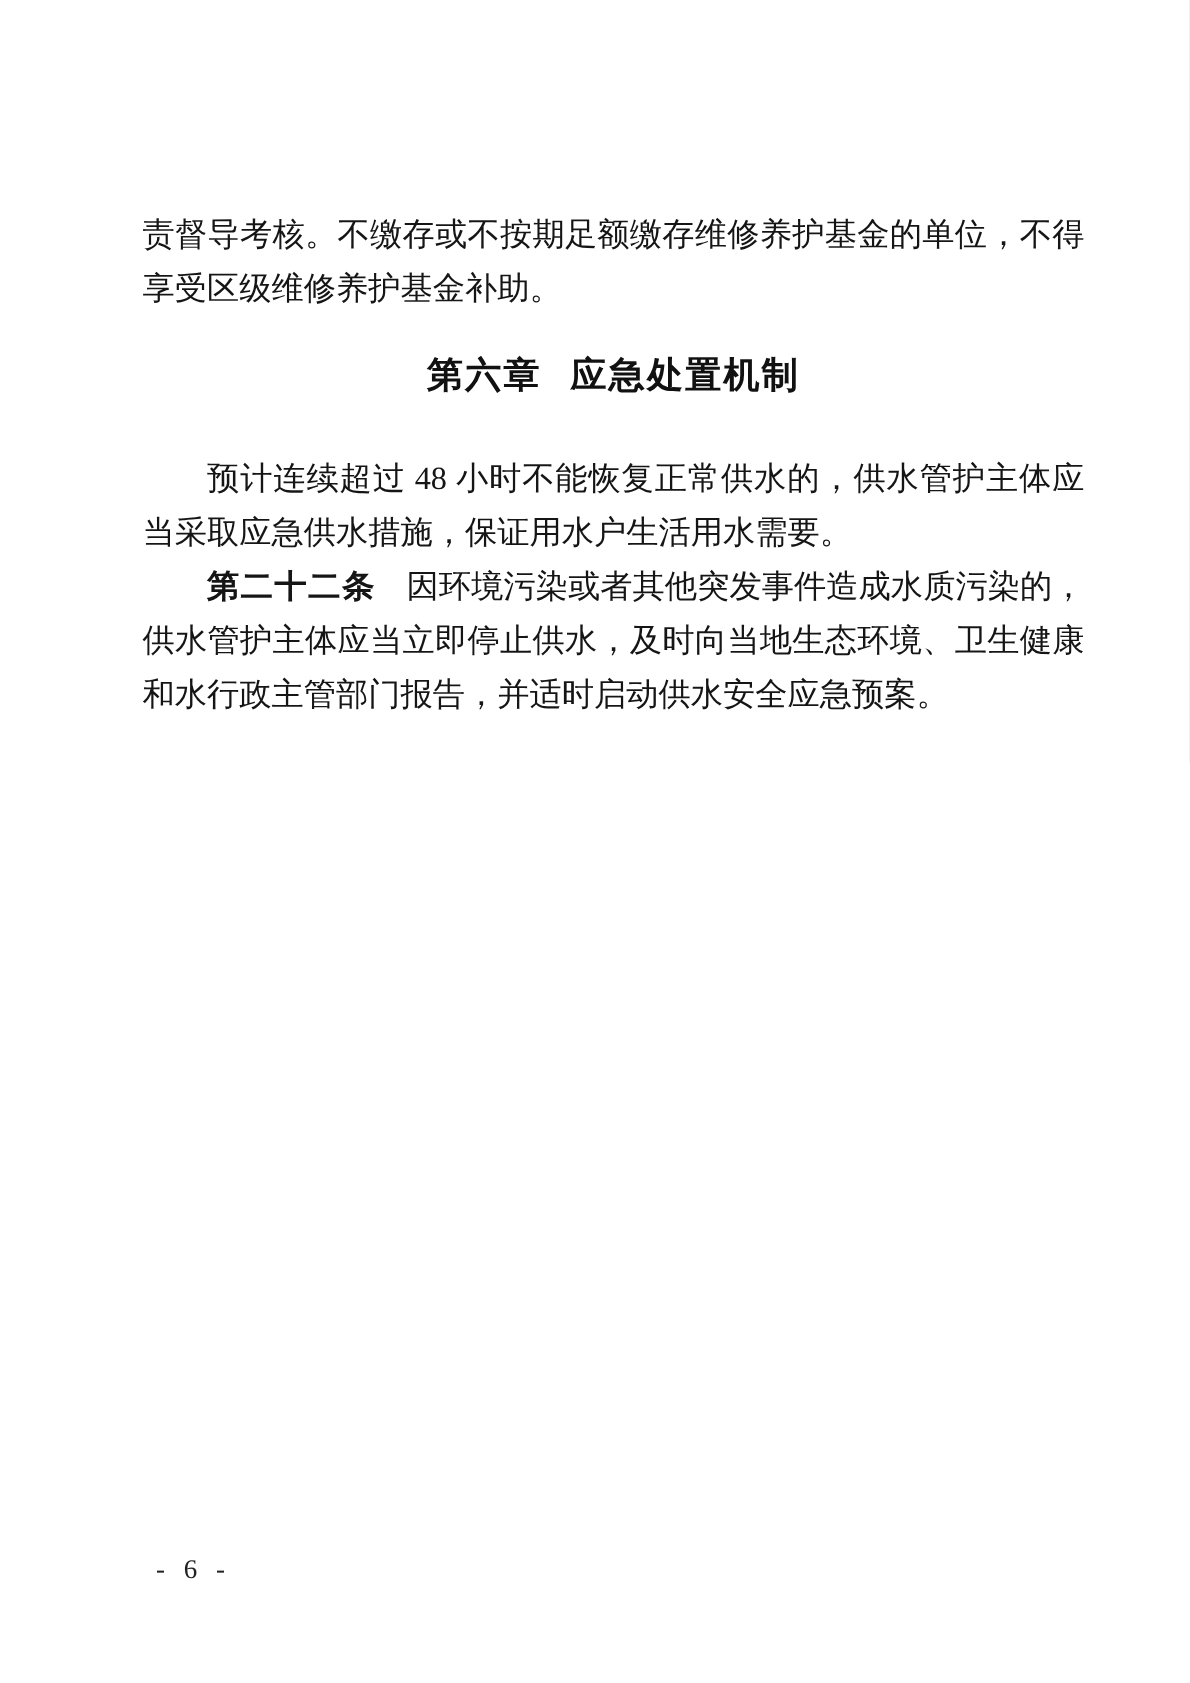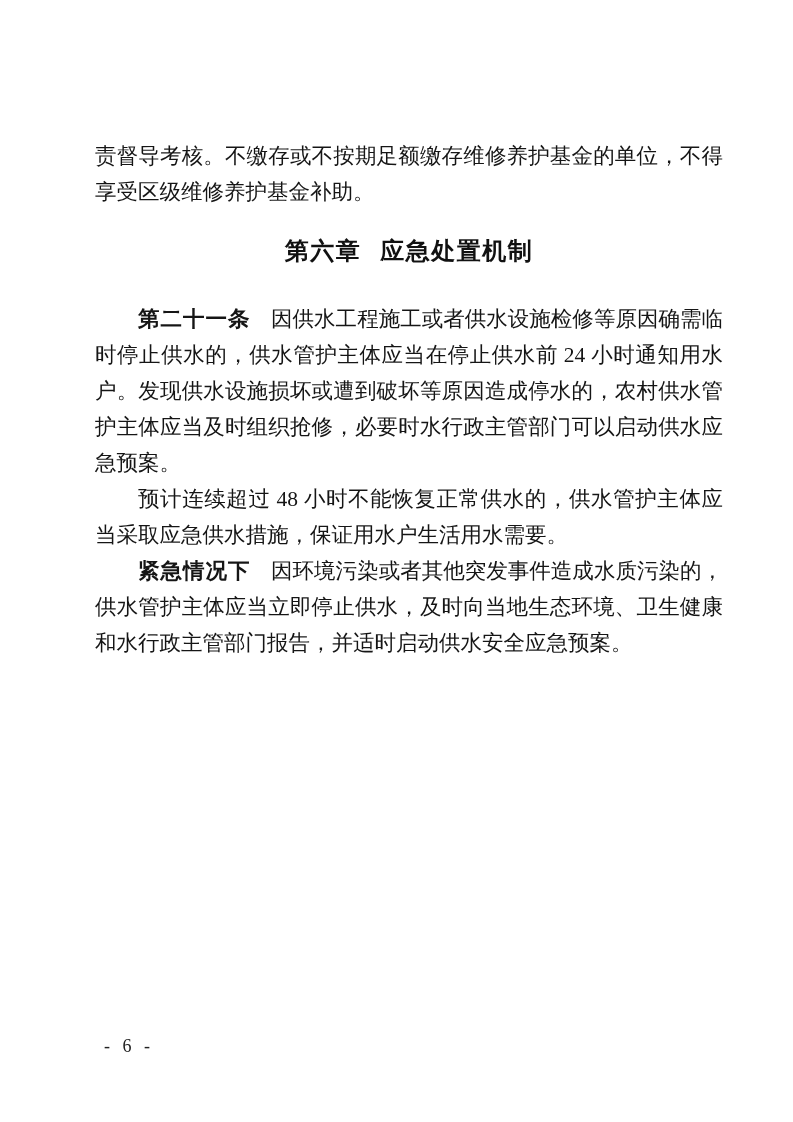--- a/index.html
+++ b/index.html
@@ -75,25 +75,24 @@
 
 <div class="page">
 
   <div class="content">
 
     <p class="continuation"><span>责督导考核。不缴存或不按期足额缴存维修养护基金的单位，不得享受区级维修养护基金补助。</span></p>
 
 
     <div class="chapter-heading"><span class="chapter-number">第六章</span><span>应急处置机制</span></div>
 
-    <p><span class="term">第二十一条</span><span>因供水工程施工或者供水设施检修等原因确需临时停止供水的，供水管护主体应当在停止供水前 24 小时通知用水户。发现供水设施损坏或遭到破坏等原因造成停水的，农村供水管护主体应当及时组织抢修，必要时水行政主管部门可以启动供水应急预案。</span></p>
 
     <p><span>预计连续超过 48 小时不能恢复正常供水的，供水管护主体应当采取应急供水措施，保证用水户生活用水需要。</span></p>
 
 
-    <p><span class="term">紧急情况下</span><span>因环境污染或者其他突发事件造成水质污染的，供水管护主体应当立即停止供水，及时向当地生态环境、卫生健康和水行政主管部门报告，并适时启动供水安全应急预案。</span></p>
+    <p><span class="term">第二十二条</span><span>因环境污染或者其他突发事件造成水质污染的，供水管护主体应当立即停止供水，及时向当地生态环境、卫生健康和水行政主管部门报告，并适时启动供水安全应急预案。</span></p>
 
 
   </div>
 
   <div class="page-footer">- 6 -</div>
 
 </div>
 
 </body></html>

